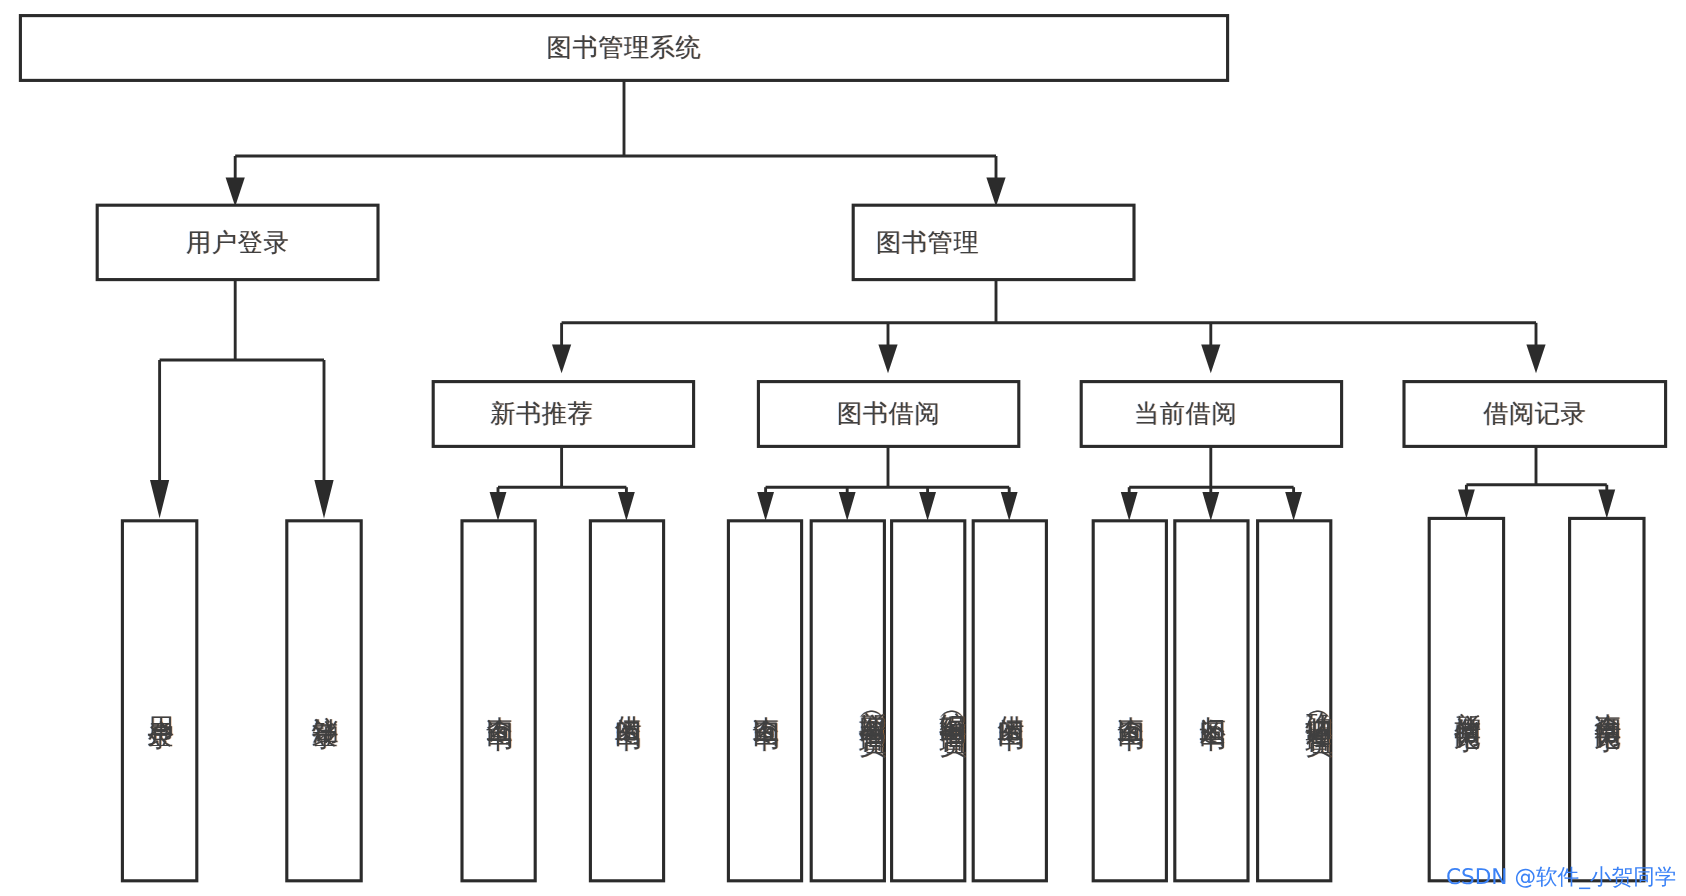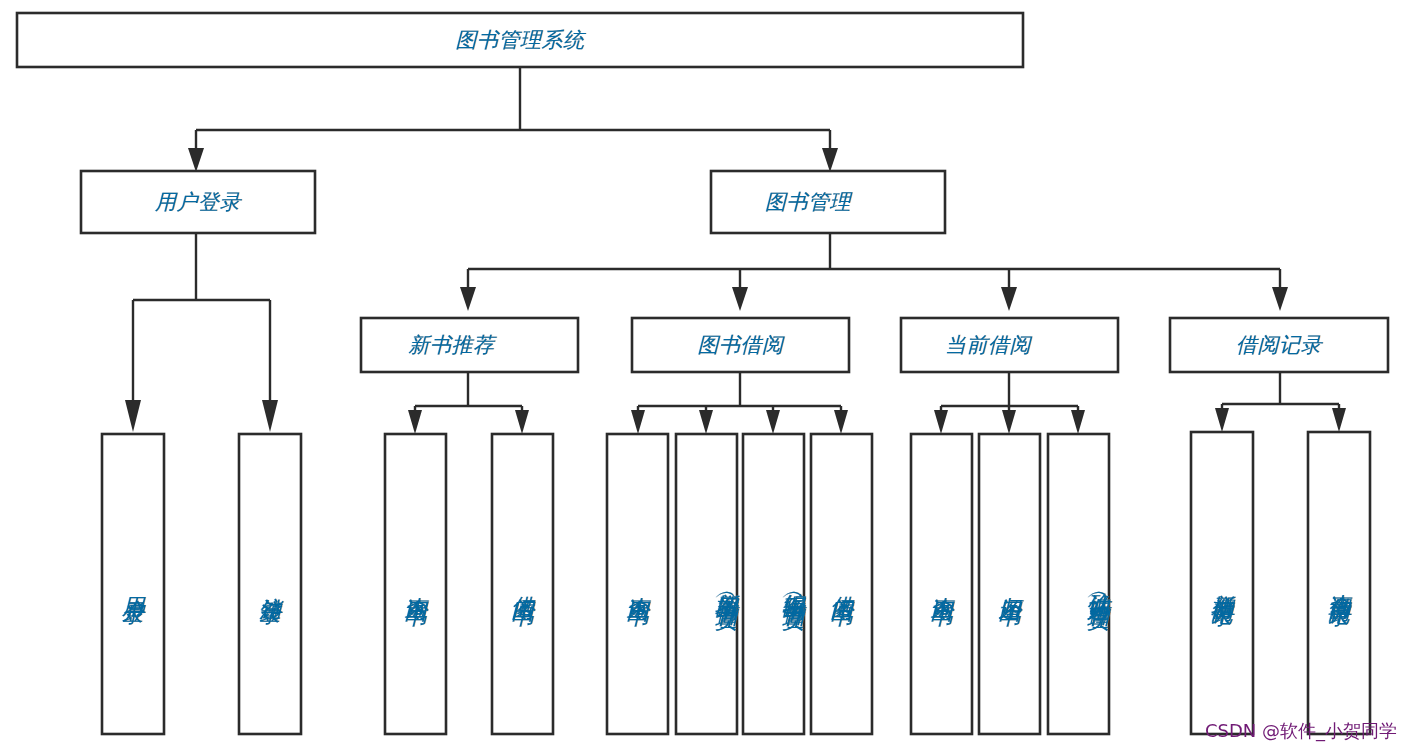--- a/index.html
+++ b/index.html
@@ -39,50 +39,49 @@
   }
   .arrow-head {
     fill: #2b2b2b;
     stroke: none;
   }
   .node-label {
     position: absolute;
     display: flex;
     align-items: center;
     justify-content: center;
-    color: #0369a1;
+    color: #404040;
     font-family: "DejaVu Sans", "Liberation Sans", sans-serif;
     font-size: 21px;
     line-height: 1.08;
     letter-spacing: 0.5px;
     white-space: pre;
     pointer-events: none;
     text-shadow: 0.6px 0 0 rgba(190,120,60,0.45), -0.6px 0 0 rgba(90,140,210,0.35);
-    font-style: italic;
   }
   .node-label.vertical {
     writing-mode: vertical-rl;
     text-orientation: upright;
     font-size: 22px;
     letter-spacing: 2.5px;
     line-height: 1;
     align-items: center;
     justify-content: center;
   }
   .node-label.vertical.top-aligned {
     align-items: flex-start;
     justify-content: center;
   }
   .watermark {
     position: absolute;
     right: 8px;
     bottom: 4px;
     font-family: "DejaVu Sans", "Liberation Sans", sans-serif;
     font-size: 18px;
-    color: #701a75;
+    color: #3b82f6;
     white-space: pre;
     pointer-events: none;
     margin-left: 29px;
   }
 </style>
 </head>
 <body>
 
 <div id="diagram-root">
 
@@ -188,21 +187,21 @@
       <rect class="node-box" x="1048" y="434" width="61" height="300"></rect>
 
       <rect class="node-box" x="1191" y="432" width="62" height="302"></rect>
       <rect class="node-box" x="1308" y="432" width="62" height="302"></rect>
     </g>
   </svg>
 
   <div class="node-label" style="left:17px; top:13px; width:1006px; height:54px;">图书管理系统</div>
 
   <div class="node-label" style="left:81px; top:171px; width:234px; height:62px;">用户登录</div>
-  <div class="node-label" style="left:709px; top:171px; width:198px; height:62px;">图书管理</div>
+  <div class="node-label" style="left:674px; top:171px; width:198px; height:62px;">图书管理</div>
 
   <div class="node-label" style="left:361px; top:318px; width:181px; height:54px;">新书推荐</div>
   <div class="node-label" style="left:632px; top:318px; width:217px; height:54px;text-align:center;">图书借阅</div>
   <div class="node-label" style="left:901px; top:318px; width:174px; height:54px;">当前借阅</div>
   <div class="node-label" style="left:1170px; top:318px; width:218px; height:54px;border-radius:10px;">借阅记录</div>
 
   <div class="node-label vertical" style="left:102px; top:434px; width:62px; height:300px;">用户登录</div>
   <div class="node-label vertical" style="left:239px; top:434px; width:62px; height:300px;">注销登录</div>
 
   <div class="node-label vertical" style="left:385px; top:434px; width:61px; height:300px;">查询图书</div>

